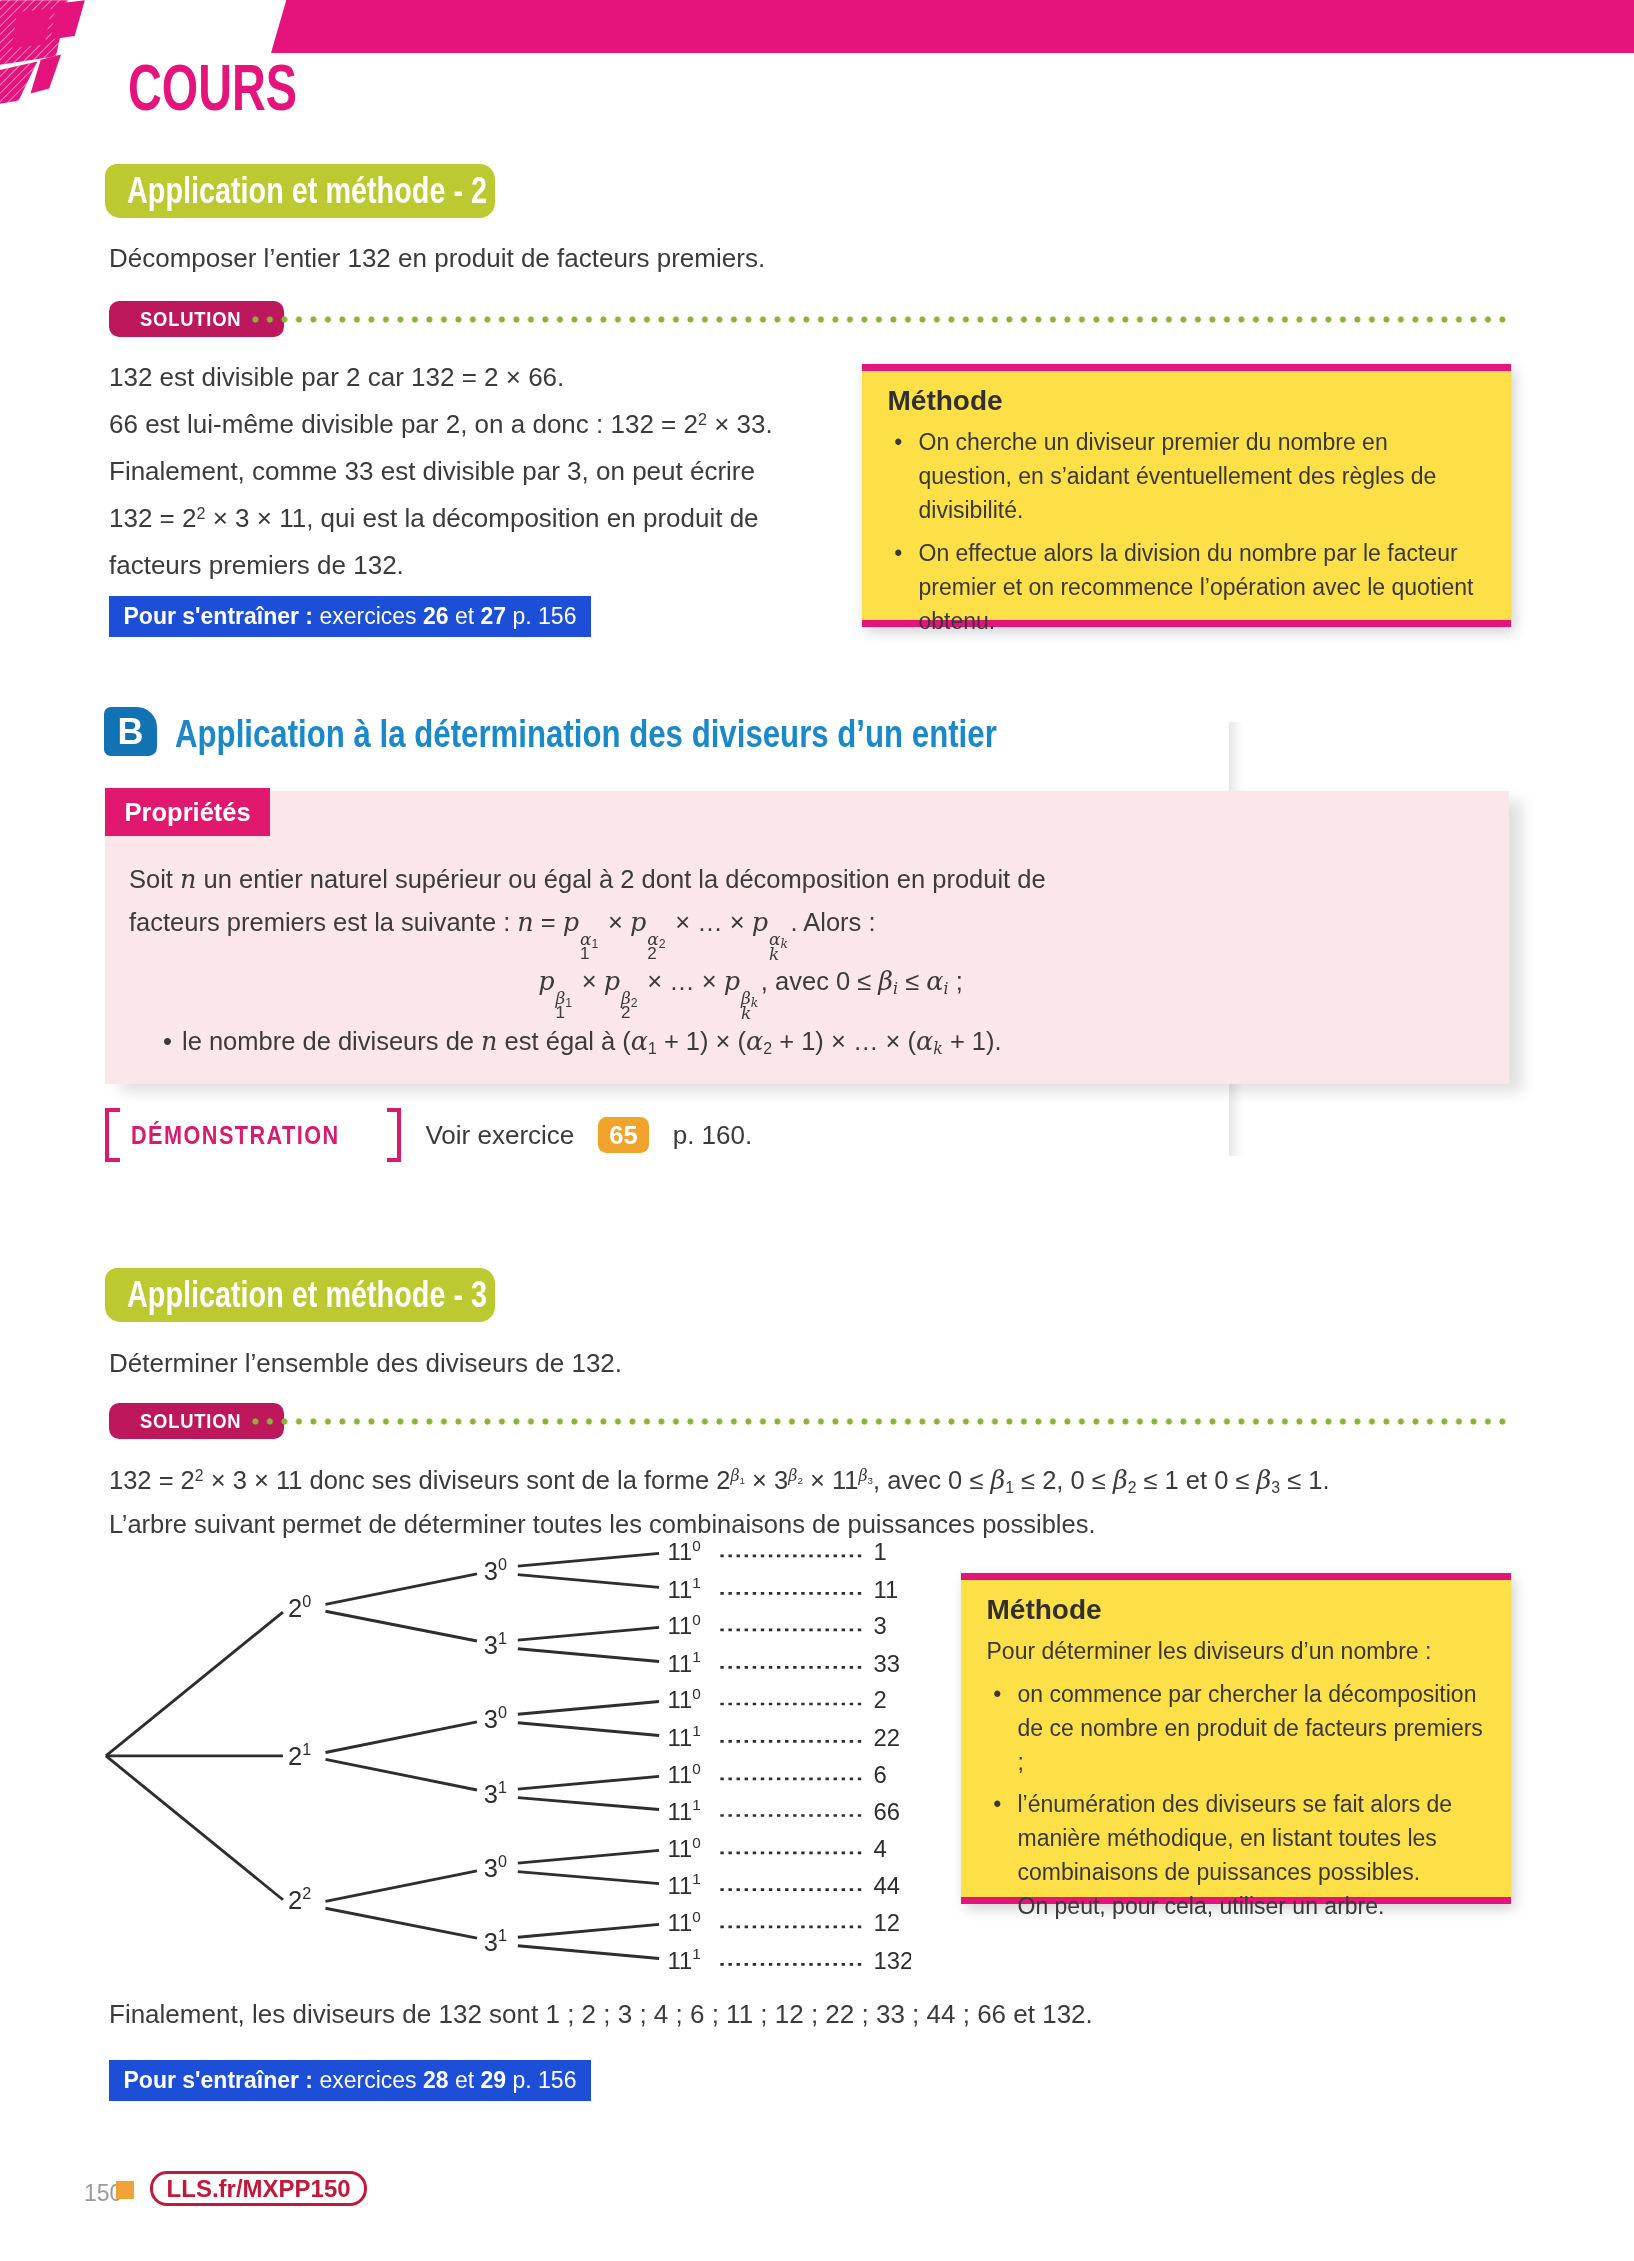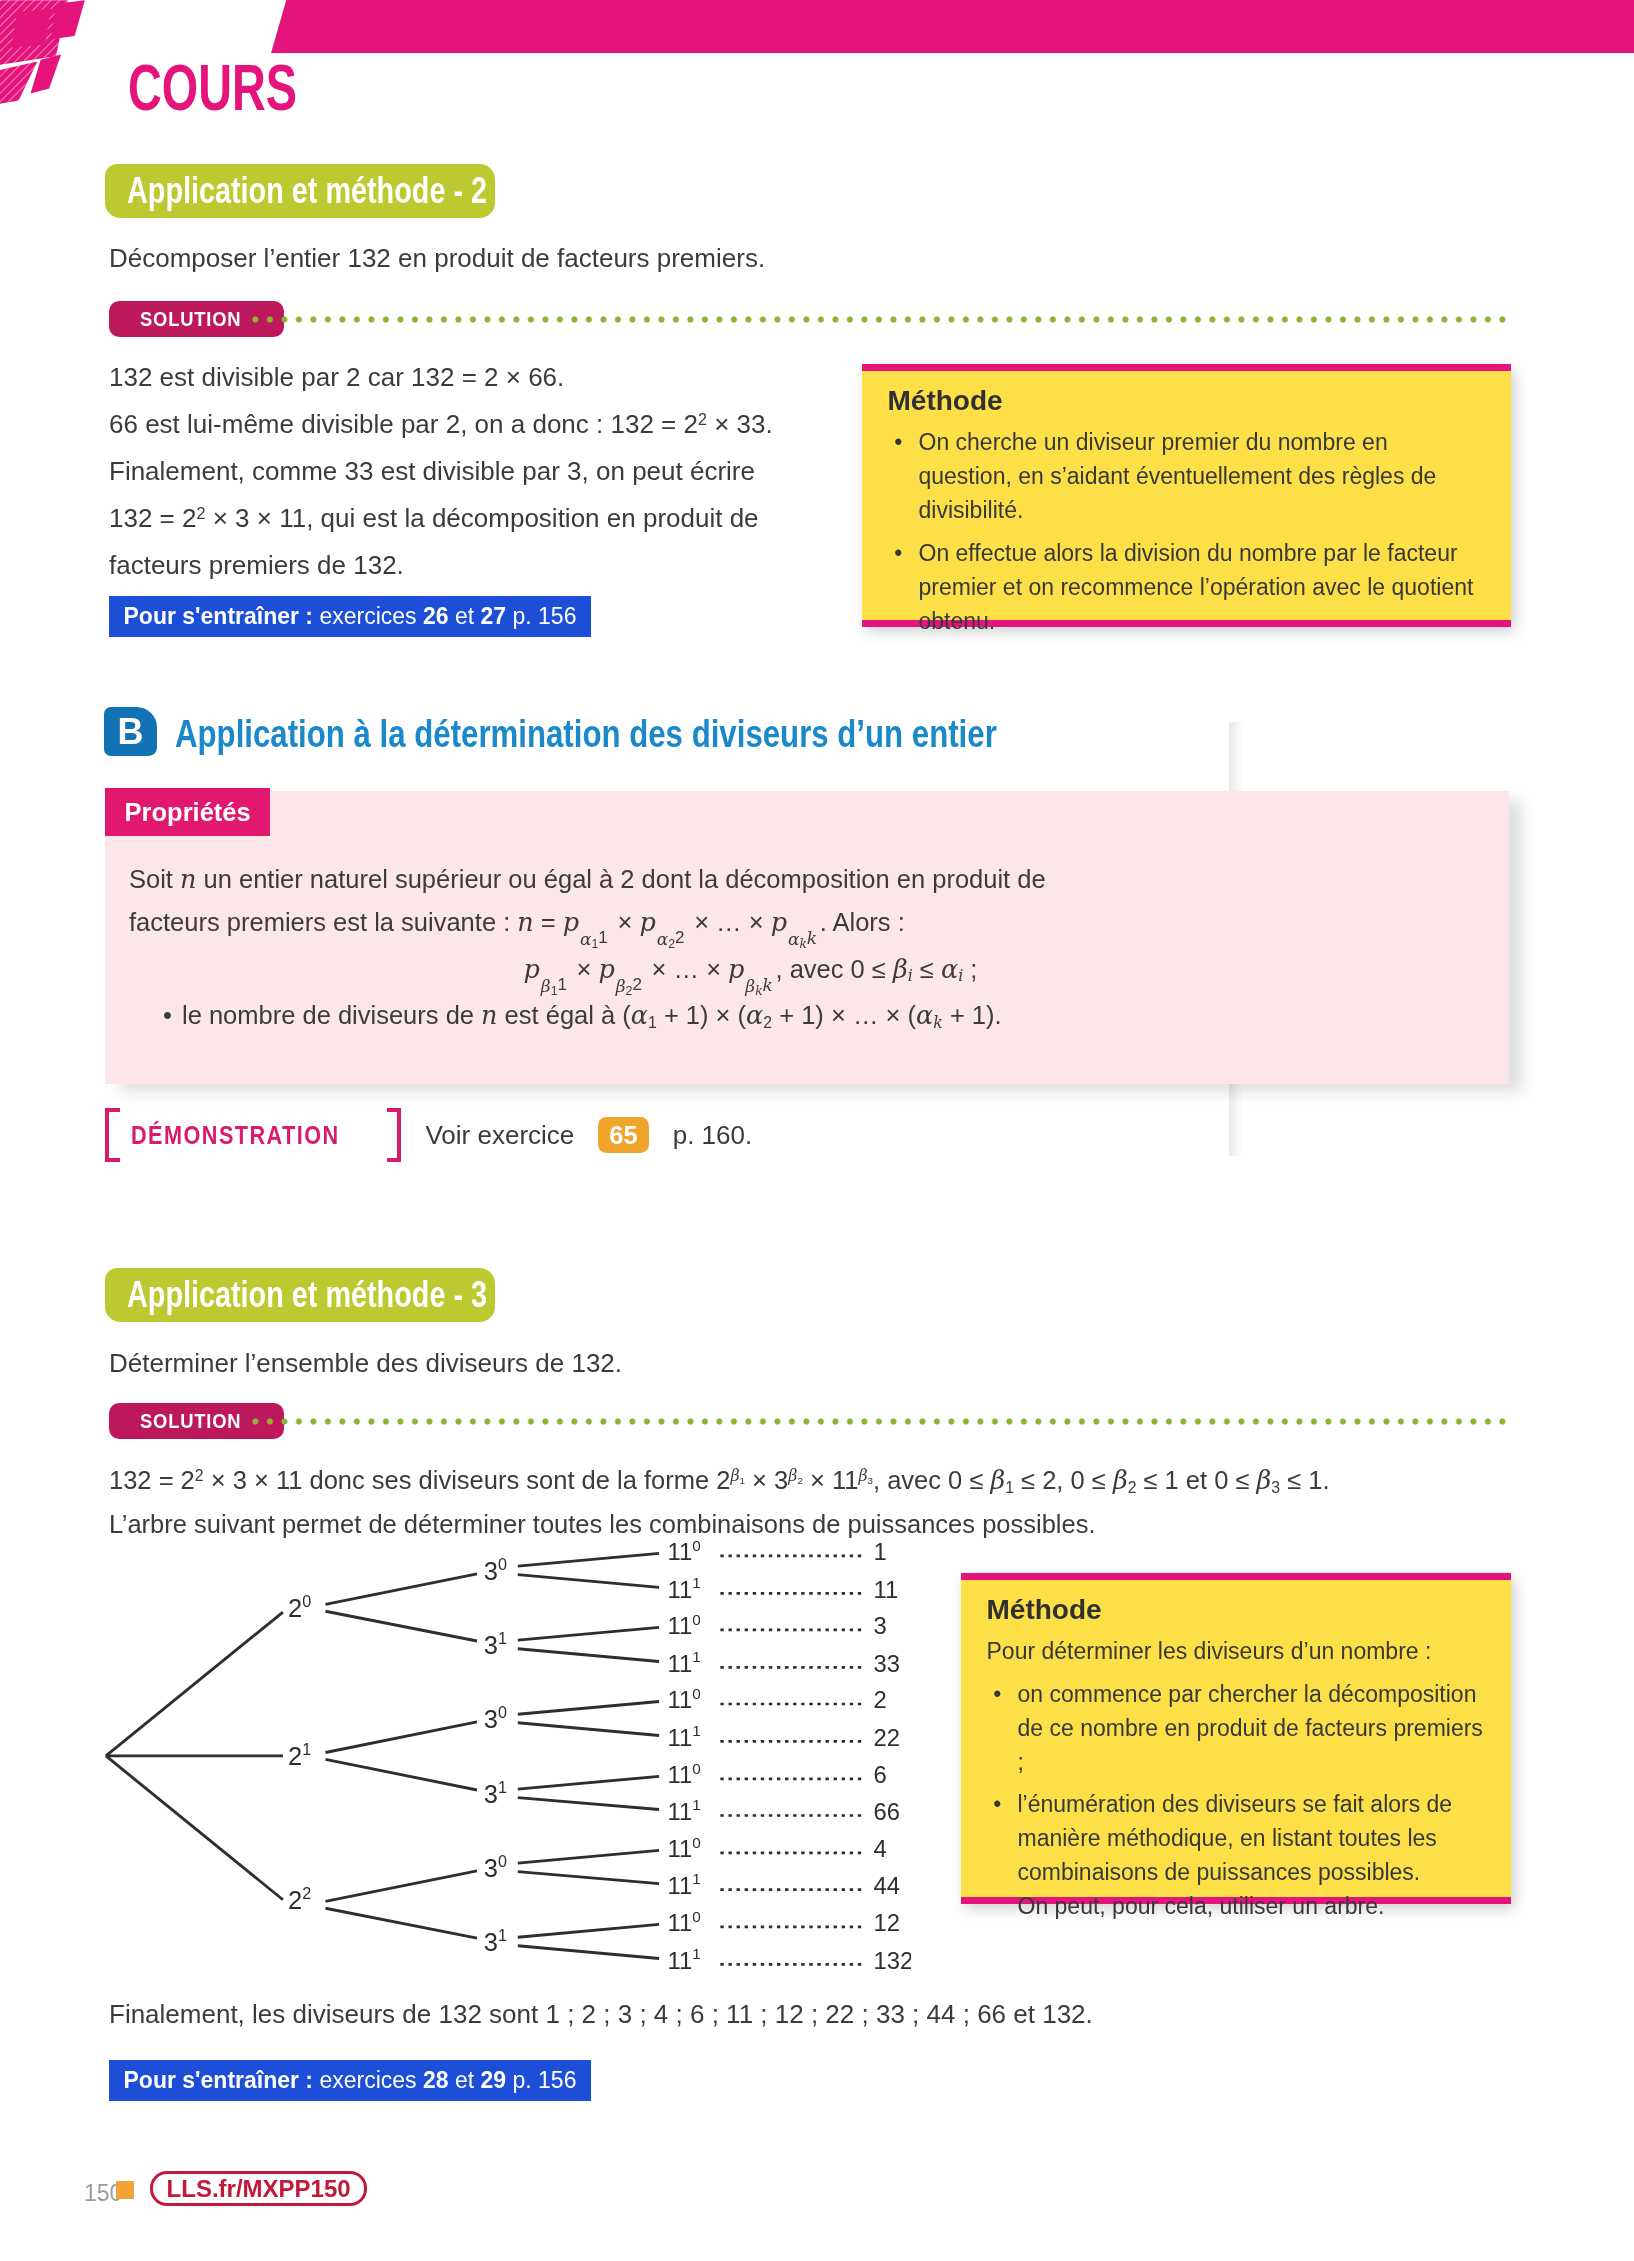--- a/index.html
+++ b/index.html
@@ -87,21 +87,21 @@
   
   .pg-num{position:absolute;left:84px;top:2180px;font-size:23px;color:#9a9a9a;}
   .pg-square{position:absolute;left:116px;top:2181px;width:18px;height:18px;background:#f2a338;}
   .lls-pill{position:absolute;left:150px;top:2171px;height:29px;border:3.4px solid #c21839;border-radius:17px;
             color:#c21839;font-weight:bold;font-size:24px;line-height:29px;padding:0 13.6px;}
 
   
   .mv{font-family:"DejaVu Serif",serif;font-style:italic;}
   sup{font-size:0.62em;position:relative;top:-0.5em;vertical-align:baseline;line-height:0;}
   sub{font-size:0.62em;position:relative;top:0.25em;vertical-align:baseline;line-height:0;}
-  .stk{display:inline-flex;flex-direction:row;align-items:flex-start;vertical-align:-0.55em;
+  .stk{display:inline-flex;flex-direction:column;align-items:flex-start;vertical-align:-0.55em;
        margin:0 2.6px 0 0.9px;line-height:1;}
   .stk .t{font-size:17px;line-height:14.5px;}
   .stk .b{font-size:17px;line-height:12.8px;}
   .stk sub{font-size:0.72em;}
 </style>
 </head>
 <body>
 
 <div class="page">
 

